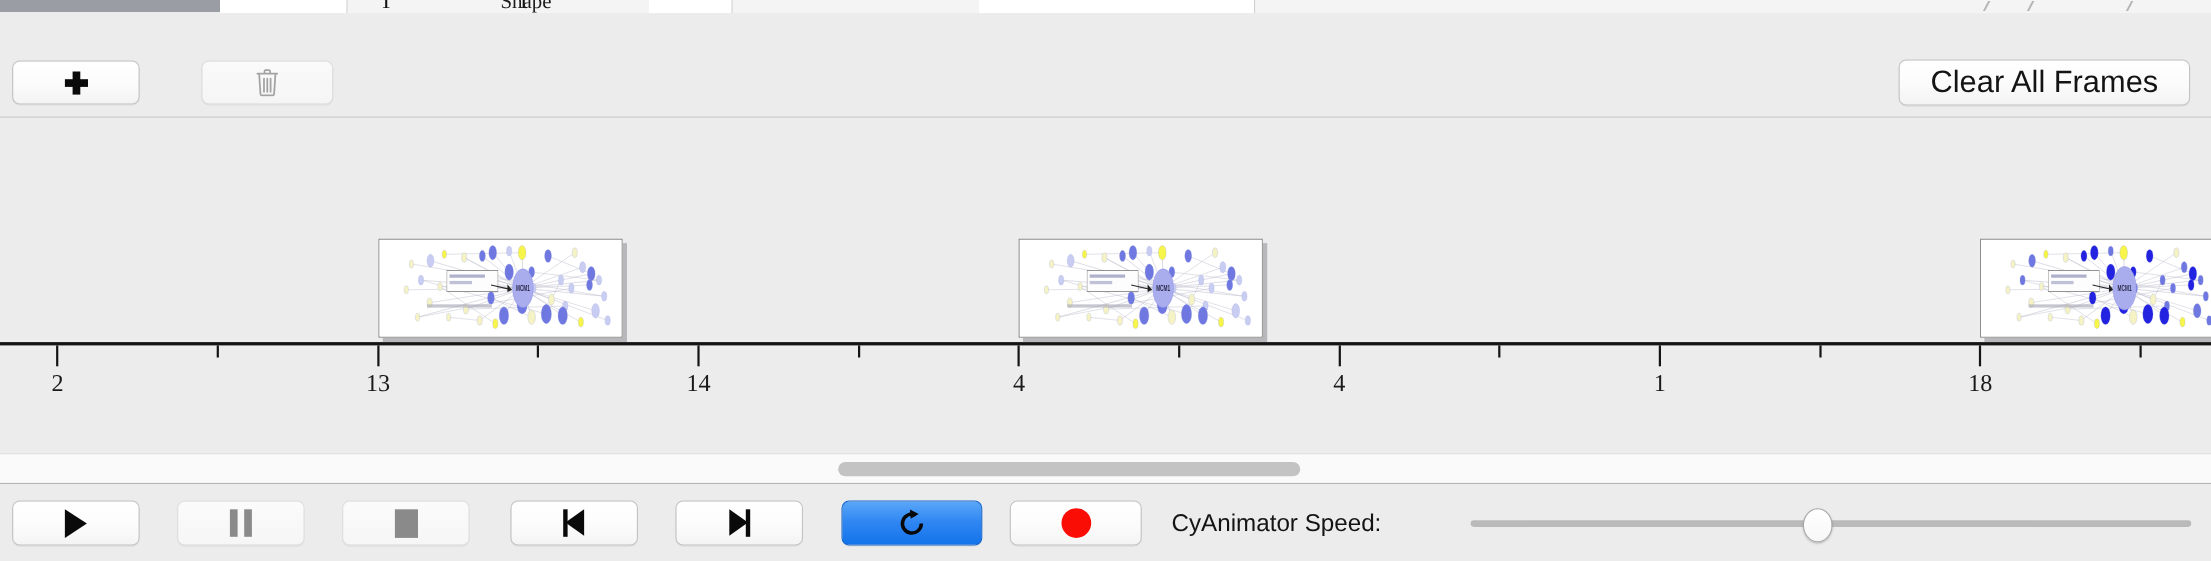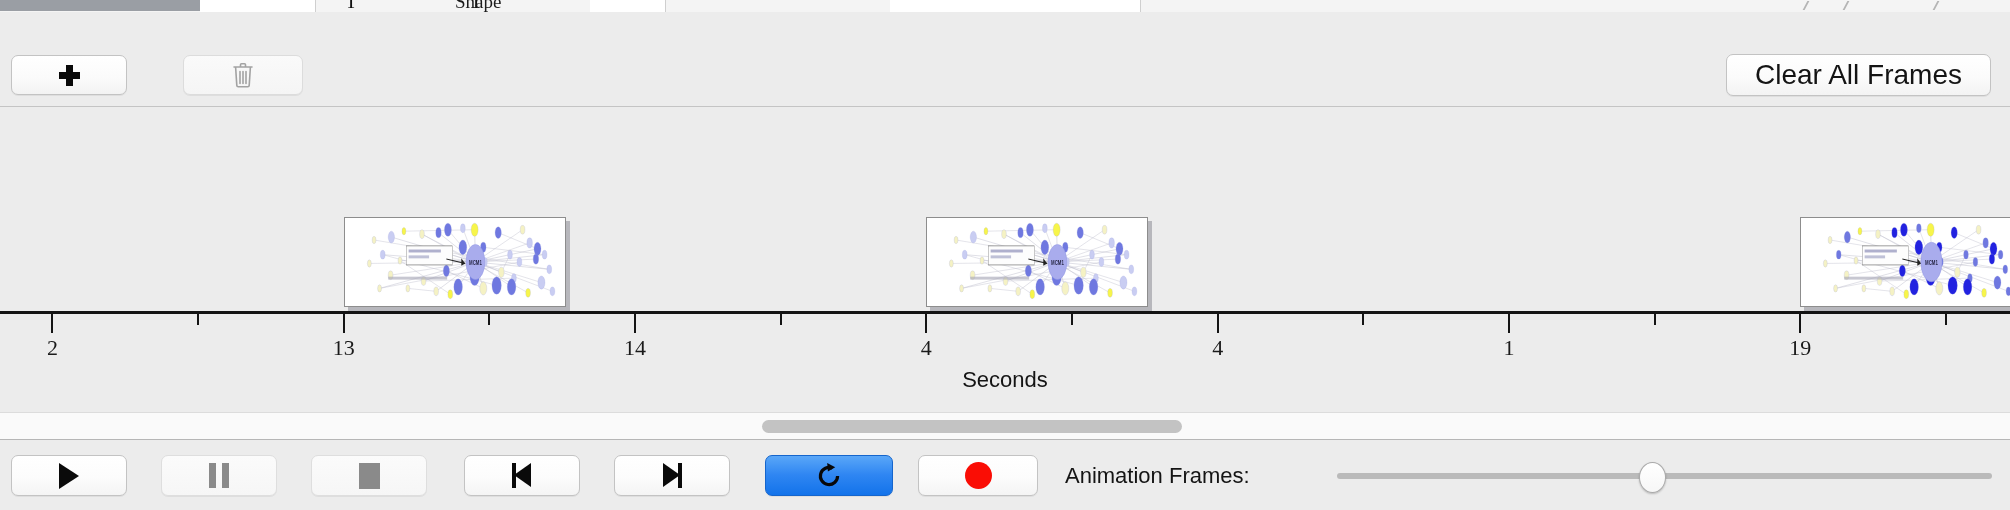--- a/index.html
+++ b/index.html
@@ -309,21 +309,21 @@
         <div class="tick-label" style="left: 343.739px;">13</div>
         <div class="tick major" style="left: 634.043px;"></div>
         <div class="tick-label" style="left: 635.043px;">14</div>
         <div class="tick major" style="left: 925.348px;"></div>
         <div class="tick-label" style="left: 926.348px;">4</div>
         <div class="tick major" style="left: 1216.65px;"></div>
         <div class="tick-label" style="left: 1217.65px;">4</div>
         <div class="tick major" style="left: 1507.96px;"></div>
         <div class="tick-label" style="left: 1508.96px;">1</div>
         <div class="tick major" style="left: 1799.26px;"></div>
-        <div class="tick-label" style="left: 1800.26px;">19</div>
+        <div class="tick-label" style="left: 1800.26px;">18</div>
         <div class="tick minor" style="left: 197.087px;"></div>
         <div class="tick minor" style="left: 488.391px;"></div>
         <div class="tick minor" style="left: 779.696px;"></div>
         <div class="tick minor" style="left: 1071px;"></div>
         <div class="tick minor" style="left: 1362.3px;"></div>
         <div class="tick minor" style="left: 1653.61px;"></div>
         <div class="tick minor" style="left: 1944.91px;"></div>
       </div>
     <div id="frames">
         <div class="frame" style="left: 343.739px; top: 110px; width: 222px; height: 90px;">
@@ -632,21 +632,20 @@
       <polygon points="306,62 296,55 296,65" fill="#222"></polygon>
       <rect x="162" y="43" width="82" height="4" fill="#8d8fb8" opacity="0.7"></rect>
       <rect x="162" y="51" width="52" height="4" fill="#8d8fb8" opacity="0.55"></rect>
     </g>
     <circle cx="332" cy="60" r="27" fill="#a9aced" stroke="#8f95e2" stroke-width="0.8"></circle>
     <text x="332" y="64" text-anchor="middle" font-family="Liberation Sans, sans-serif" font-size="11" font-weight="bold" fill="#2b2b4a">MCM1</text>
   </svg>
           </div>
         </div>
       </div>
-    <div class="axis-title">Seconds</div>
   </div>
 
   <div class="hscroll-track">
     <div class="hscroll-thumb" style="left: 761.79px; width: 420.09px;"></div>
   </div>
 
   <div class="controlbar">
     <div class="cbtn" style="left:11px; width:116px;">
       <div class="play-icon"></div>
     </div>
@@ -673,20 +672,20 @@
     </div>
     <div class="cbtn active" style="left:765px; width:128px;">
       <svg class="loop-icon" viewBox="0 0 28 28">
         <path d="M22.6 14 a8.6 8.6 0 1 1 -5.1 -7.86" fill="none" stroke="#080808" stroke-width="3.2" stroke-linecap="butt"></path>
         <path d="M12.2 1.1 L20.2 5.2 L12.9 9.6 Z" fill="#080808"></path>
       </svg>
     </div>
     <div class="cbtn" style="left:918px; width:120px;">
       <div class="rec-icon"></div>
     </div>
-    <div class="speed-label">Animation Frames:</div>
+    <div class="speed-label">CyAnimator Speed:</div>
     <div class="slider-wrap">
       <div class="slider-track"></div>
       <div class="slider-thumb" id="speed-thumb" style="left: 314.4px;"></div>
     </div>
   </div>
 
 </div>
 
 </body></html>

